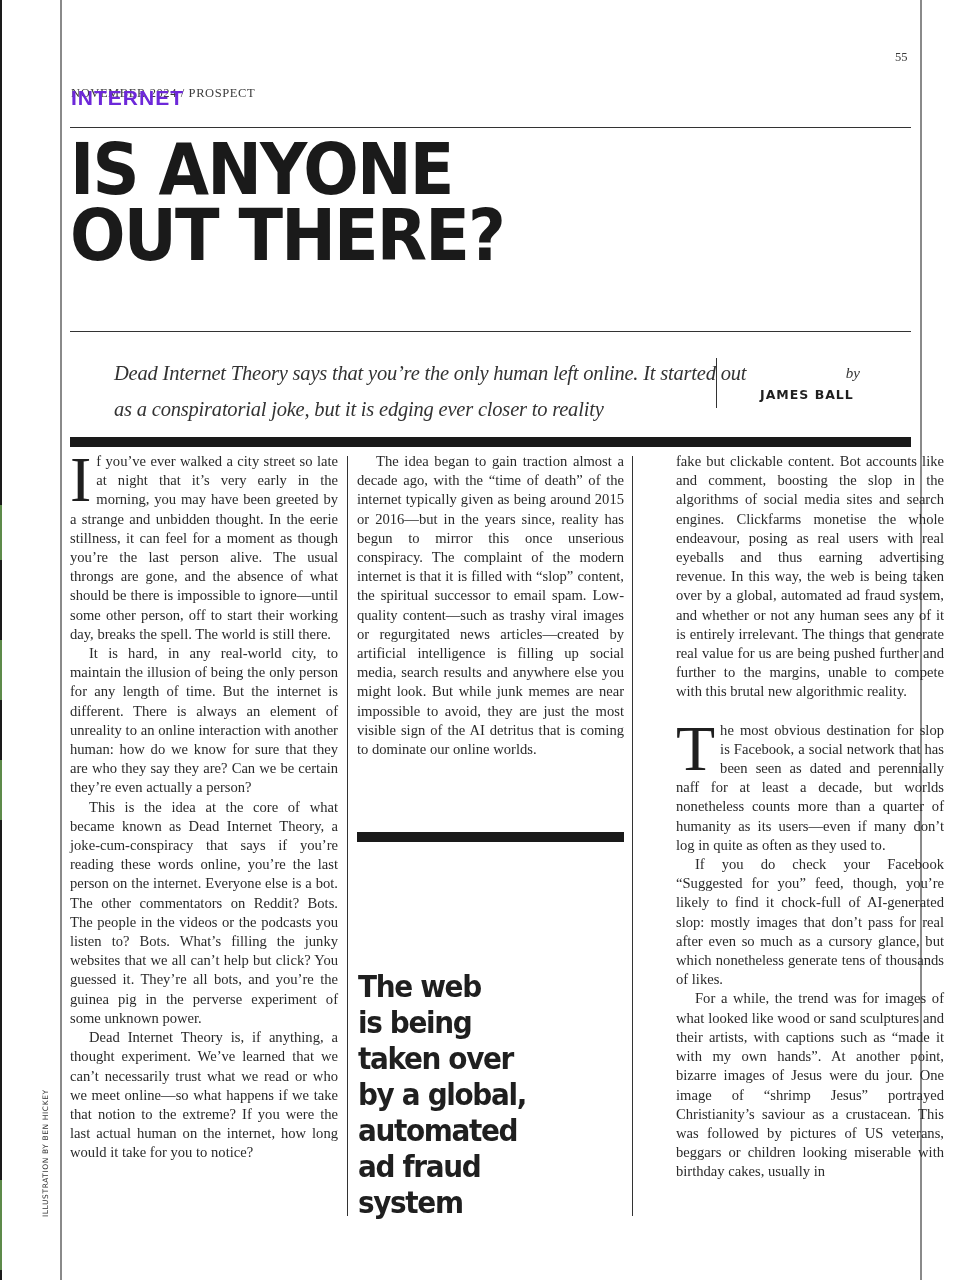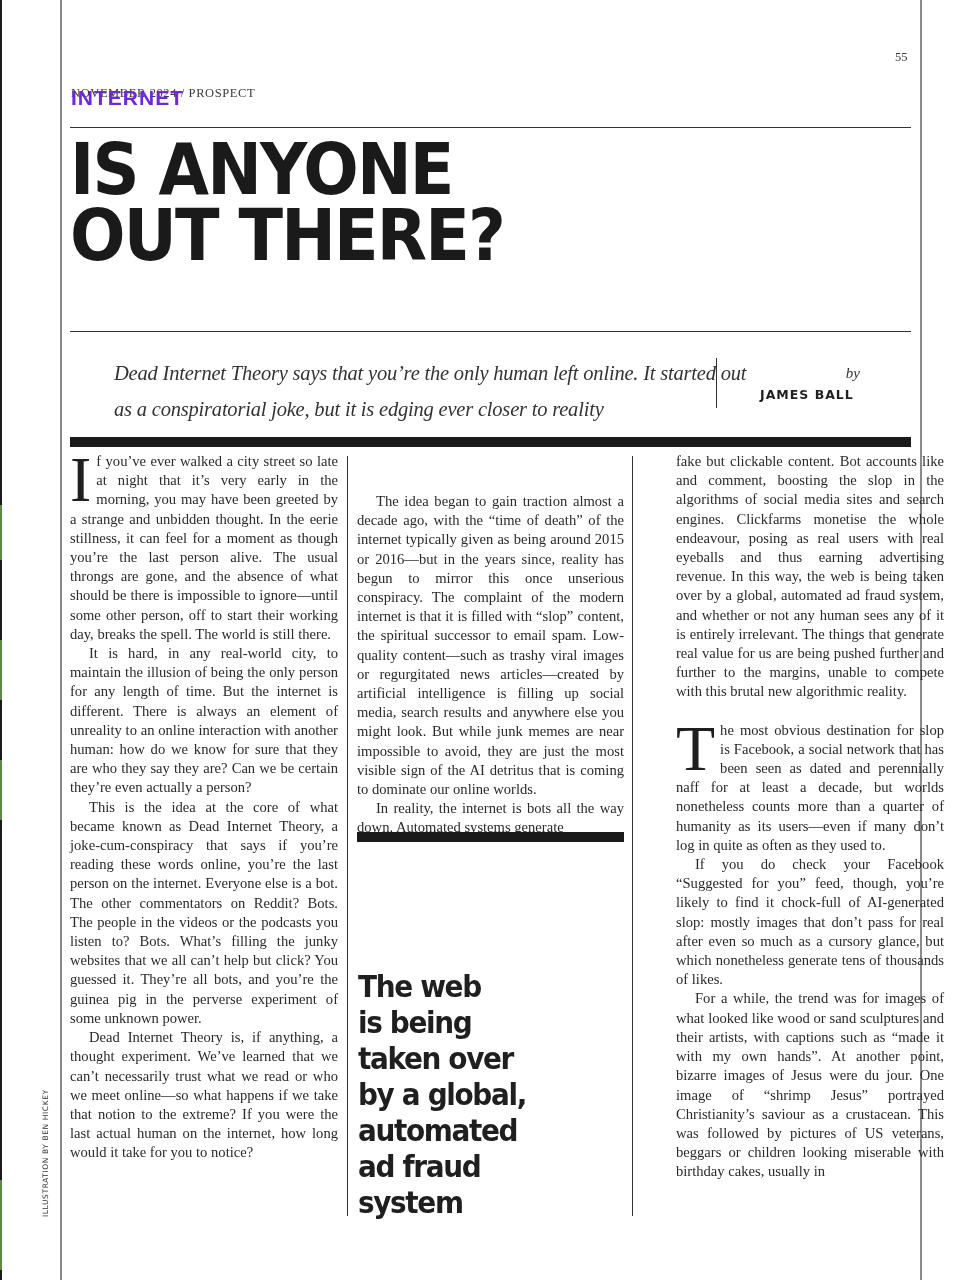--- a/index.html
+++ b/index.html
@@ -15,21 +15,21 @@
   .headline { position:absolute; left:70px; top:137px; font-family:"DejaVu Sans", sans-serif; font-weight:900; font-size:71px; line-height:66px; letter-spacing:-2px; color:#1a1a1a; transform:scaleX(0.92); transform-origin:left top; white-space:pre-line; }
   .standfirst { position:absolute; left:70px; top:355px; width:640px; font-style:italic; font-size:20.5px; line-height:36px; color:#333; letter-spacing:-0.2px;margin-left:44px; }
   .byline-divider { position:absolute; left:716px; top:358px; width:1px; height:50px; background:#333; }
   .byline-by { position:absolute; left:770px; top:365px; width:90px; text-align:right; font-style:italic; font-size:15px; color:#333; }
   .byline-name { position:absolute; left:760px; top:387px; width:110px; text-align:left; font-family:"DejaVu Sans", sans-serif; font-weight:bold; font-size:12.5px; letter-spacing:1px; color:#1f1f1f; }
   .thick-bar { position:absolute; left:70px; top:437px; width:841px; height:10px; background:#1a1a1a; }
   .col { position:absolute; top:452px; font-size:14.6px; line-height:19.2px; text-align:justify; color:#2a2a2a; }
   .col p { margin:0; text-indent:19px; hyphens:auto; }
   .col p.first { text-indent:0; }
   .col1 { left:70px; width:268px; }
-  .col2 { left:357px; width:267px;margin-top:40px; }
+  .col2 { left:357px; width:267px; }
   .col3 { left:676px; width:268px; }
   .dropcap { float:left; font-size:64px; line-height:52px; margin:2px 5px -4px 0; color:#1f1f1f; font-family:"Liberation Serif", serif; }
   .col-divider { position:absolute; width:1px; background:#333; }
   .pull-bar { position:absolute; left:357px; top:832px; width:267px; height:10px; background:#1a1a1a; }
   .pull-quote { position:absolute; left:358px; top:968px; width:260px; font-family:"DejaVu Sans", sans-serif; font-weight:bold; font-size:31px; line-height:36px; letter-spacing:-1.5px; color:#1f1f1f; transform:scaleX(0.9); transform-origin:left top; white-space:pre-line; }
   .credit { position:absolute; left:41px; top:1217px; transform:rotate(-90deg); transform-origin:left top; font-family:"DejaVu Sans", sans-serif; font-size:7.5px; letter-spacing:0.6px; color:#333; white-space:nowrap; }
   .sec-p { margin-top:19px !important; }
 </style>
 </head>
 <body>
@@ -62,21 +62,20 @@
 <div class="col col1">
   <p class="first"><span class="dropcap">I</span><span>f you’ve ever walked a city street so late at night that it’s very early in the morning, you may have been greeted by a strange and unbidden thought. In the eerie stillness, it can feel for a moment as though you’re the last person alive. The usual throngs are gone, and the absence of what should be there is impossible to ignore—until some other person, off to start their working day, breaks the spell. The world is still there.</span></p>
   <p>It is hard, in any real-world city, to maintain the illusion of being the only person for any length of time. But the internet is different. There is always an element of unreality to an online interaction with another human: how do we know for sure that they are who they say they are? Can we be certain they’re even actually a person?</p>
   <p>This is the idea at the core of what became known as Dead Internet Theory, a joke-cum-conspiracy that says if you’re reading these words online, you’re the last person on the internet. Everyone else is a bot. The other commentators on Reddit? Bots. The people in the videos or the podcasts you listen to? Bots. What’s filling the junky websites that we all can’t help but click? You guessed it. They’re all bots, and you’re the guinea pig in the perverse experiment of some unknown power.</p>
   <p>Dead Internet Theory is, if anything, a thought experiment. We’ve learned that we can’t necessarily trust what we read or who we meet online—so what happens if we take that notion to the extreme? If you were the last actual human on the internet, how long would it take for you to notice?</p>
 </div>
 <div class="col-divider" style="left:347px;top:456px;height:760px;"></div>
 
 <div class="col col2">
   <p>The idea began to gain traction almost a decade ago, with the “time of death” of the internet typically given as being around 2015 or 2016—but in the years since, reality has begun to mirror this once unserious conspiracy. The complaint of the modern internet is that it is filled with “slop” content, the spiritual successor to email spam. Low-quality content—such as trashy viral images or regurgitated news articles—created by artificial intelligence is filling up social media, search results and anywhere else you might look. But while junk memes are near impossible to avoid, they are just the most visible sign of the AI detritus that is coming to dominate our online worlds.</p>
-  <p>In reality, the internet is bots all the way down. Automated systems generate</p>
 </div>
 <div class="pull-bar"></div>
 <div class="pull-quote">The web
 is being
 taken over
 by a global,
 automated
 ad fraud
 system</div>
 <div class="col-divider" style="left:632px;top:456px;height:760px;"></div>

